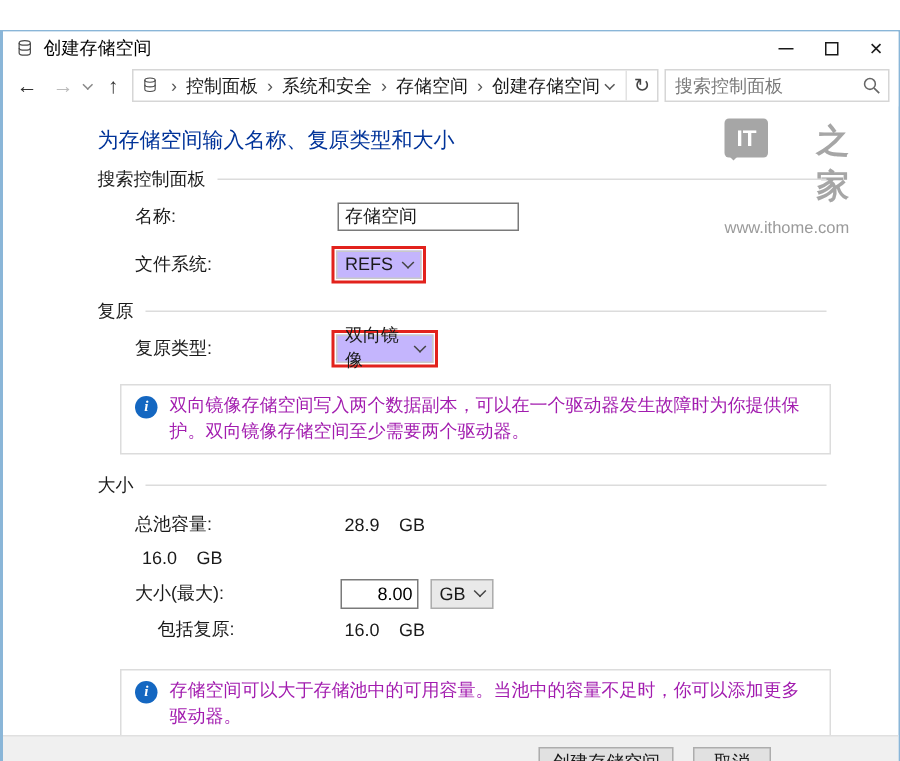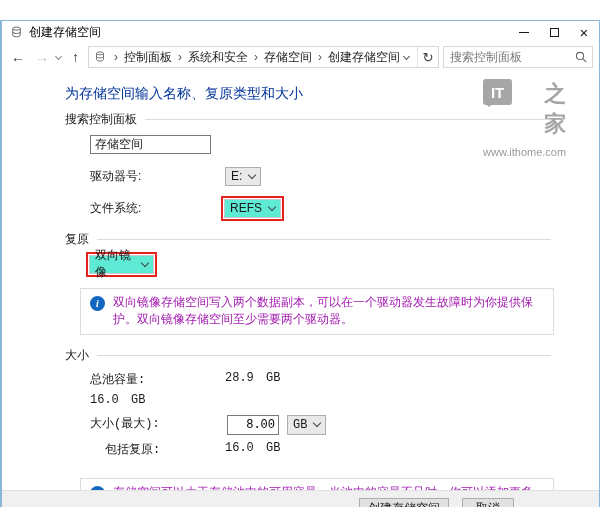--- a/index.html
+++ b/index.html
@@ -50,34 +50,34 @@
   .wm-url{ font-size:11px; color:#9a9a9a; margin-top:7px; }
 
   .section-h{ display:flex; align-items:center; margin-top:9px; height:15px; }
   .section-h .line{ flex:1; border-top:1px solid #dcdcdc; margin-left:8px; }
 
   .frow{ display:flex; align-items:center; height:30px; margin-left:25px; margin-top:2px; }
   .flabel{ width:135px; flex:none; }
   .txt-input{ width:121px; height:19px; border:1px solid #7a7a7a; font:inherit; padding:0 4px; outline:none; color:#1a1a1a; }
   .combo{ height:19px; border:1px solid #adadad; background:#e9e9e9; display:inline-flex;
     align-items:center; padding:0 5px; color:#1a1a1a; }
-  .combo.white{ background:#5eead4; }
+  .combo.white{ background:#c4b5fd; }
   .combo .cchev{ width:6px; height:6px; border-right:1px solid #444; border-bottom:1px solid #444;
     transform:rotate(45deg); margin-left:7px; margin-top:-3px; flex:none; }
   .annotation{ border:2px solid #e2221c; padding:1px; display:inline-flex; margin-left:-4px; }
   .annotation .combo{ border-color:#c9c9c9; }
 
   .infobox{ margin-left:15px; width:474px; border:1px solid #dcdcdc; background:#fff;
     display:flex; padding:5px 9px; margin-top:9px; }
   .info-icon{ width:15px; height:15px; border-radius:50%; background:#1467c1; color:#fff; flex:none;
     display:flex; align-items:center; justify-content:center; font-size:10px; font-weight:bold;
     font-family:"Liberation Serif","DejaVu Serif",serif; font-style:italic; margin:2px 8px 0 0; }
   .info-text{ line-height:1.45; color:#a21caf; }
 
-  .srow{ display:flex; height:22px; margin-left:25px;font-family:Liberation Mono, monospace; }
+  .srow{ display:flex; align-items:center; height:22px; margin-left:25px; }
   .srow.tall{ height:26px; }
   .sval{ width:28px; text-align:right; flex:none; }
   .sunit{ margin-left:13px; }
   .size-input{ width:52px; height:20px; border:1px solid #7a7a7a; font:inherit; text-align:right;
     padding:0 3px; outline:none; margin-left:2px; }
   .unit-combo{ margin-left:8px; height:20px; }
   .indent{ margin-left:15px; width:120px; }
 
   
   .footer{ position:absolute; left:0; right:0; bottom:0; height:35px; background:#f0f0f0;
@@ -162,47 +162,42 @@
 
   <div class="content">
     <div class="page-title">为存储空间输入名称、复原类型和大小</div>
 
     <div class="section-h">
       <span>搜索控制面板</span>
       <span class="line"></span>
     </div>
 
     <div class="frow">
+      <span class="flabel">名称:</span>
       <input class="txt-input" type="text" value="存储空间" style="">
     </div>
 
-    <div class="frow">
-      <span class="flabel">驱动器号:</span>
-      <span class="combo">
-        <span>E:</span>
-        <span class="cchev"></span>
-      </span>
-    </div>
 
     <div class="frow">
       <span class="flabel">文件系统:</span>
       <span class="annotation">
         <span class="combo white">
           <span>REFS</span>
           <span class="cchev"></span>
         </span>
       </span>
     </div>
 
     <div class="section-h">
       <span>复原</span>
       <span class="line"></span>
     </div>
 
     <div class="frow">
+      <span class="flabel">复原类型:</span>
       <span class="annotation">
         <span class="combo white" style="width:65px; justify-content:space-between;">
           <span>双向镜像</span>
           <span class="cchev"></span>
         </span>
       </span>
     </div>
 
     <div class="infobox">
       <span class="info-icon">i</span>

